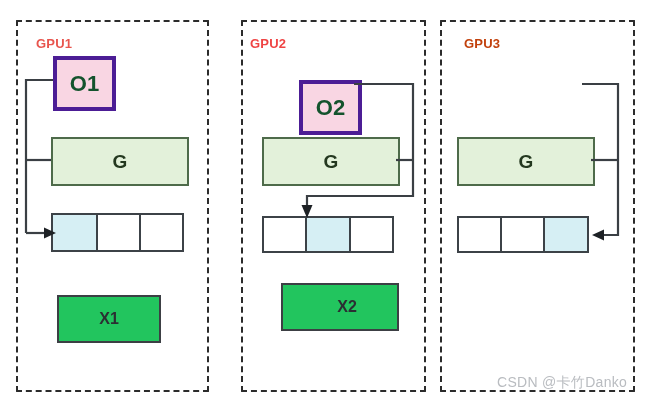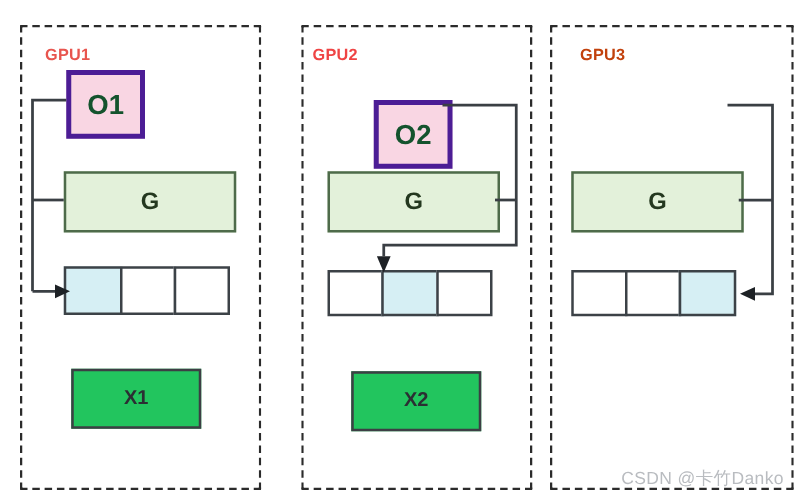--- a/index.html
+++ b/index.html
@@ -66,21 +66,21 @@
   <div class="obox" style="left:299px;top:60px;width:55px;height:47px;margin-top:20px;">O2</div>
 
   <div class="gbox" style="left:262px;top:137px;width:134px;height:45px;">G</div>
 
   <div class="cellrow" style="left:262px;top:216px;">
     <div class="cell" style="width:45px;height:37px;"></div>
     <div class="cell on" style="width:46px;height:37px;"></div>
     <div class="cell" style="width:45px;height:37px;"></div>
   </div>
 
-  <div class="xbox" style="left:281px;top:297px;width:100px;height:44px;">X2</div>
+  <div class="xbox" style="left:281px;top:283px;width:100px;height:44px;padding-left:14px;">X2</div>
 
   <div class="panel" style="left:440px;top:20px;width:191px;height:368px;"></div>
   <div class="panel-label" style="left:464px;top:36px;color:#c2410c;">GPU3</div>
 
 
   <div class="gbox" style="left:457px;top:137px;width:134px;height:45px;">G</div>
 
   <div class="cellrow" style="left:457px;top:216px;">
     <div class="cell" style="width:45px;height:37px;"></div>
     <div class="cell" style="width:45px;height:37px;"></div>

